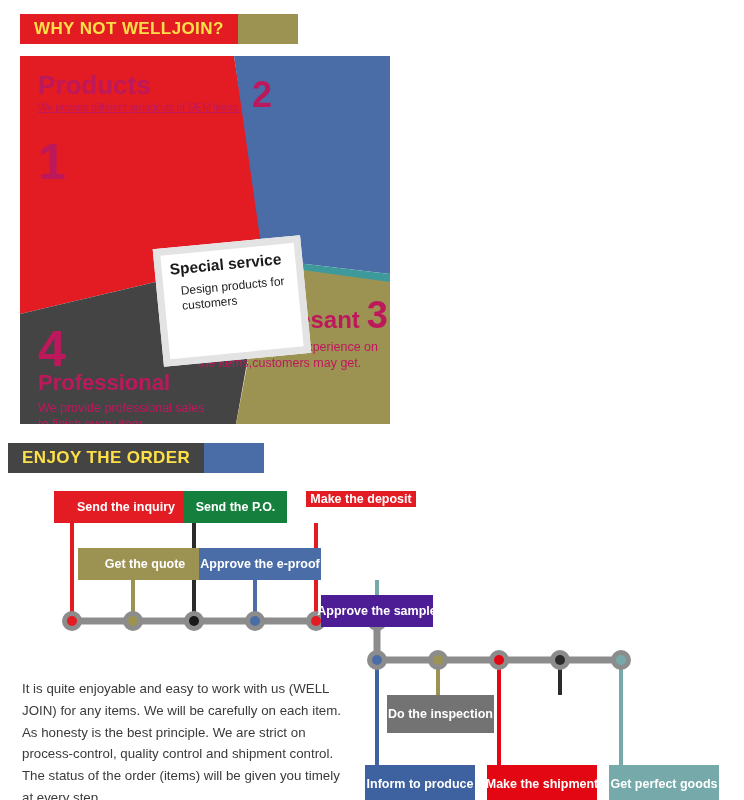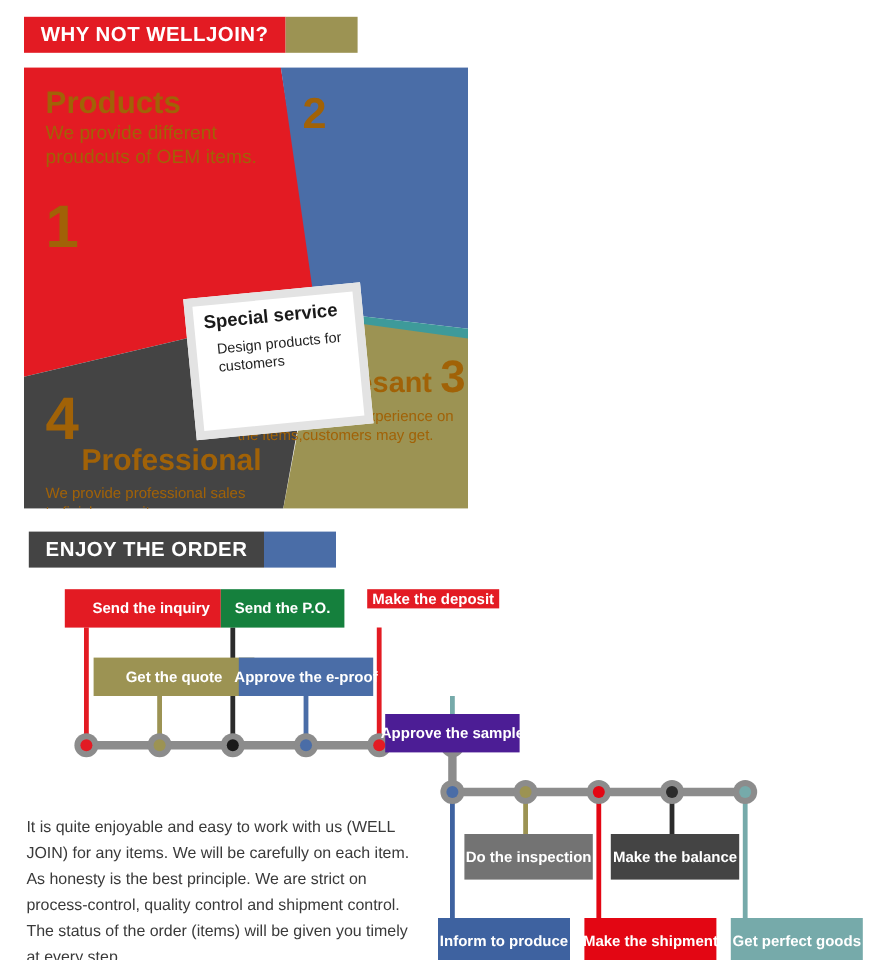--- a/index.html
+++ b/index.html
@@ -10,62 +10,62 @@
     position:relative;
     overflow:hidden;
     -webkit-font-smoothing:antialiased;
   }
 
   
   .banner{position:absolute;display:flex;align-items:stretch;height:30px;}
   .banner .label{
     display:flex;align-items:center;
     padding:0 14px 0 14px;
-    color:#ffffff;
+    color:#fde047;
     font-weight:bold;
     font-size:17px;
     letter-spacing:.4px;
     white-space:nowrap;
   }
   .banner .tail{width:60px;}
 
   #banner-why{left:20px;top:14px;}
   #banner-why .label{background:#E31B23;}
   #banner-why .tail{background:#9C9353;}
 
-  #banner-enjoy{left:24px;top:443px;}
+  #banner-enjoy{left:8px;top:443px;}
   #banner-enjoy .label{background:#444444;}
   #banner-enjoy .tail{background:#4A6DA7;}
 
   
   #quad{
     position:absolute;left:20px;top:56px;width:370px;height:368px;
     overflow:hidden;background:#ffffff;
   }
   #quad svg{position:absolute;left:0;top:0;}
 
-  .qtext{position:absolute;color:#a16207;}
+  .qtext{position:absolute;color:#be185d;}
 
   
   #q1{left:18px;top:16px;width:210px;}
   #q1 .title{font-size:26px;font-weight:bold;line-height:1.05;margin:0 0 3px 0;}
-  #q1 .desc{font-size:16px;line-height:1.25;}
+  #q1 .desc{font-size:10px;line-height:1.25;text-decoration:underline;}
   #q1 .num{font-size:50px;font-weight:bold;line-height:1;margin-top:22px;}
 
   
   #q2{left:232px;top:22px;width:120px;display:flex;gap:7px;align-items:flex-start;}
   #q2 .num{font-size:36px;font-weight:bold;line-height:.92;}
   #q2 .txt{padding-top:2px;}
   #q2 .title{font-size:23px;font-weight:bold;line-height:1;margin-bottom:3px;}
   #q2 .desc{font-size:12.5px;line-height:1.3;}
 
   
   #q4{left:18px;top:270px;width:180px;}
   #q4 .num{font-size:50px;font-weight:bold;line-height:.95;}
-  #q4 .title{font-size:25px;font-weight:bold;line-height:1;margin:-2px 0 6px 0;text-align:right;}
+  #q4 .title{font-size:22px;font-weight:bold;line-height:1;margin:-2px 0 6px 0;}
   #q4 .desc{font-size:12.5px;line-height:1.3;}
 
   
   #q3{left:178px;top:240px;width:190px;text-align:left;}
   #q3 .head{display:flex;justify-content:flex-end;align-items:baseline;gap:7px;}
   #q3 .title{font-size:24px;font-weight:bold;line-height:1;}
   #q3 .num{font-size:38px;font-weight:bold;line-height:1;}
   #q3 .desc{font-size:12.5px;line-height:1.3;margin-top:5px;}
 
   
@@ -233,33 +233,30 @@
   <div class="tl-box" style="left:184px;top:6px;width:103px;height:32px;background:#15803d;">
     <span>Send the P.O.</span>
   </div>
   <div class="tl-box" style="left:306px;top:6px;width:110px;height:16px;background:#E31B23;">
     <span>Make the deposit</span>
   </div>
 
   <div class="tl-box" style="left:78px;top:63px;width:134px;height:32px;background:#9C9353;">
     <span>Get the quote</span>
   </div>
-  <div class="tl-box" style="left:199px;top:63px;width:112px;height:32px;background:#4A6DA7;">
+  <div class="tl-box" style="left:199px;top:63px;width:122px;height:32px;background:#4A6DA7;">
     <span>Approve the e-proof</span>
   </div>
   <div class="tl-box" style="left:321px;top:63px;width:112px;height:32px;background:#4c1d95;margin-top:47px;">
     <span>Approve the sample</span>
   </div>
 
   <div class="tl-box" style="left:387px;top:210px;width:107px;height:38px;background:#737373;">
     <span>Do the inspection</span>
   </div>
-  <div class="tl-box" style="left:509px;top:210px;width:107px;height:38px;background:#444444;">
-    <span>Make the balance</span>
-  </div>
 
   <div class="tl-box" style="left:365px;top:280px;width:110px;height:38px;background:#3E62A0;">
     <span>Inform to produce</span>
   </div>
   <div class="tl-box" style="left:487px;top:280px;width:110px;height:38px;background:#E30613;">
     <span>Make the shipment</span>
   </div>
   <div class="tl-box" style="left:609px;top:280px;width:110px;height:38px;background:#76AAAA;">
     <span>Get perfect goods</span>
   </div>

